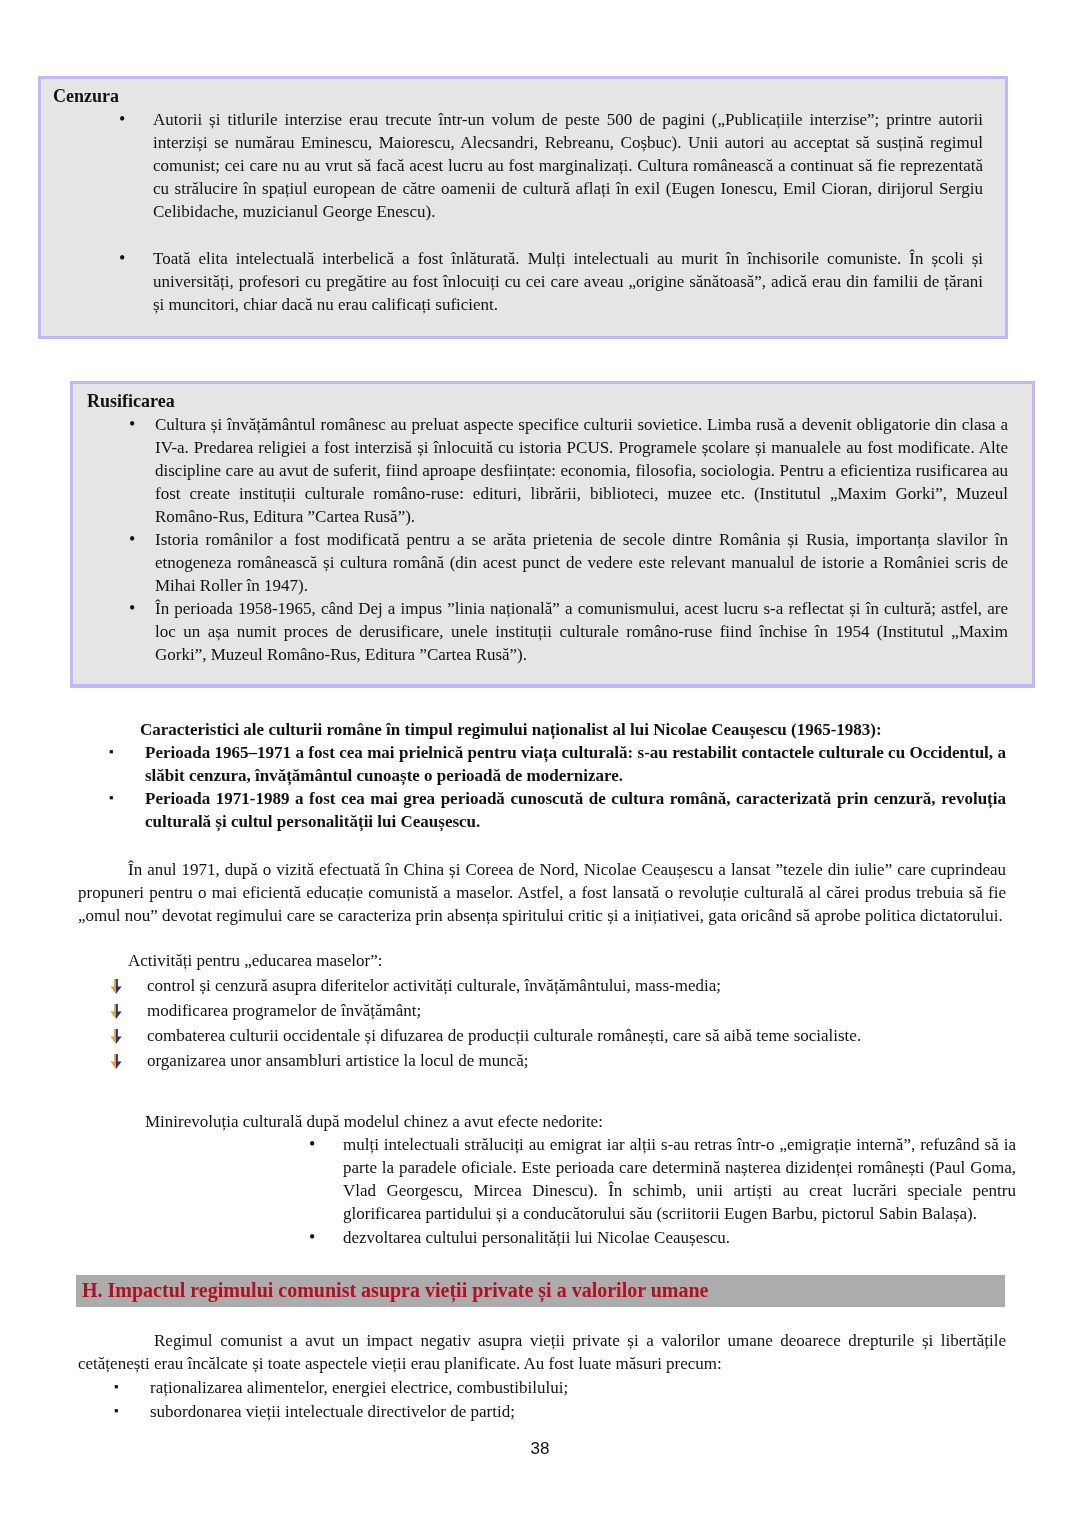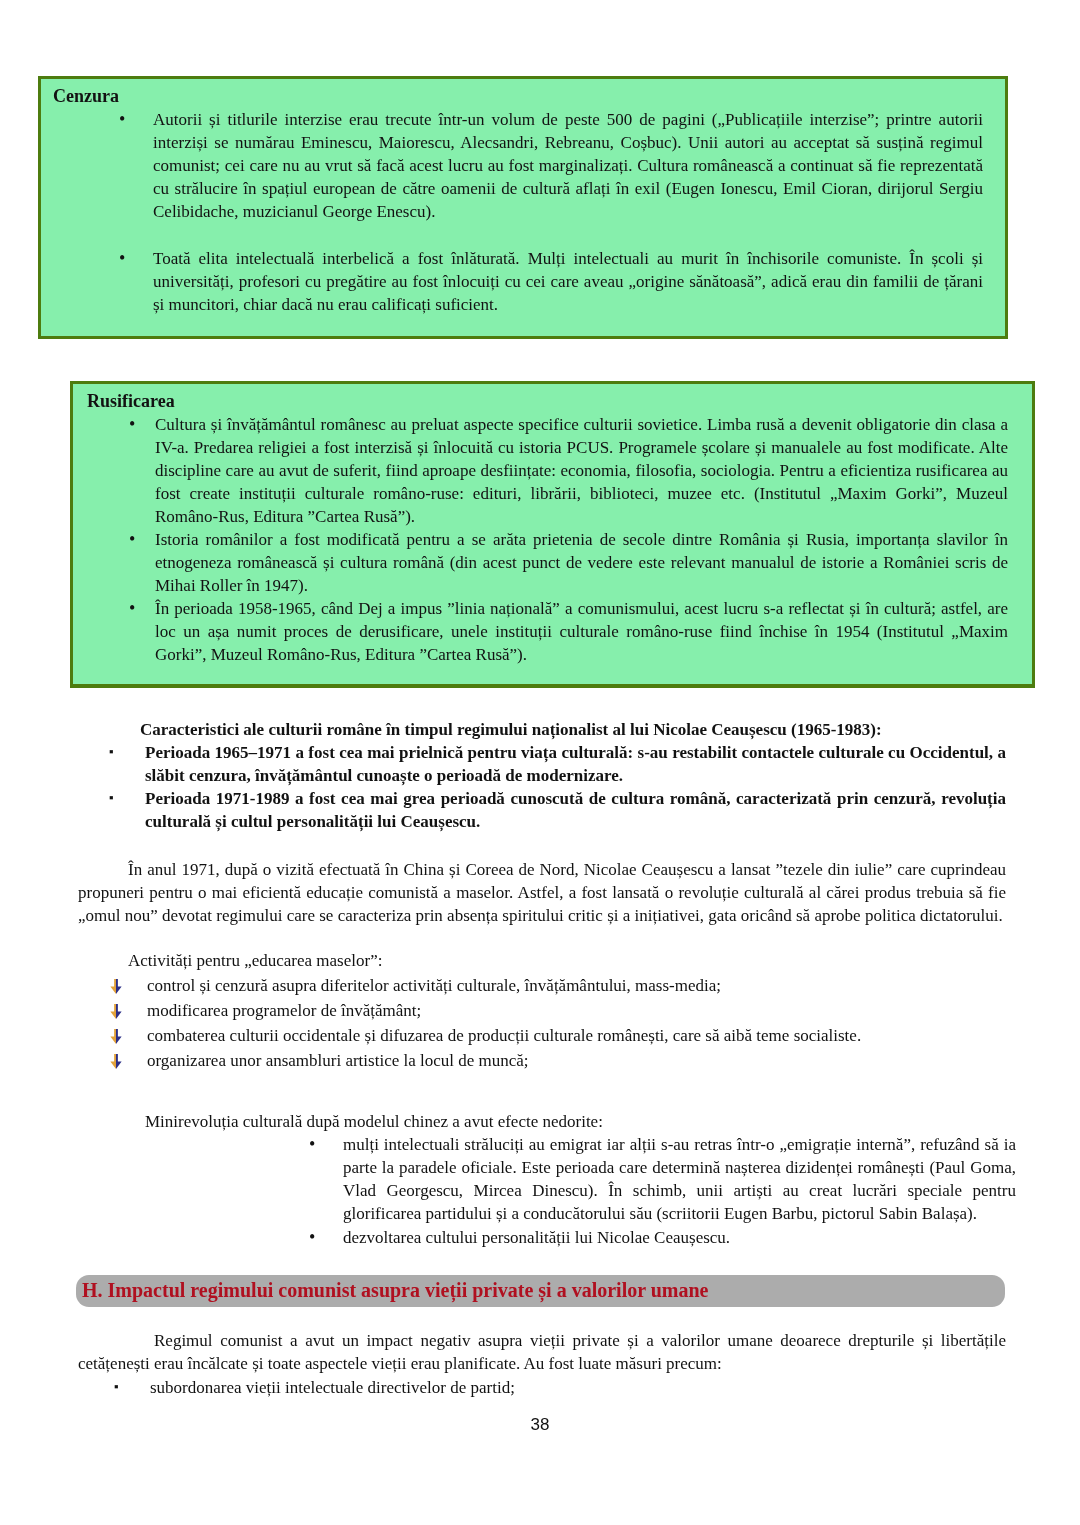--- a/index.html
+++ b/index.html
@@ -3,21 +3,21 @@
 <meta charset="utf-8">
 <style>
   html,body{margin:0;padding:0;}
   body{
     width:1080px;height:1525px;background:#ffffff;color:#121212;
     font-family:"Liberation Serif","DejaVu Serif",serif;
     font-size:17px;line-height:23px;overflow:hidden;position:relative;
   }
   .just{text-align:justify;}
   
-  .frame{box-sizing:border-box;border:3px solid #4d7c0f;background:#86efac;}
+  .frame{box-sizing:border-box;border:3px solid #c4b5fd;background:#e5e5e5;}
   .box-cenzura{margin:76px 0 0 38px;width:970px;padding:6px 22px 20px 12px;}
   .box-rusificarea{margin:42px 0 0 70px;width:965px;border-bottom-width:4px;padding:6px 24px 18px 14px;}
   .box-title{font-weight:bold;font-size:18px;}
   
   ul{list-style:none;margin:0;padding:0;}
   li{position:relative;}
   .dotlist li{padding-left:100px;}
   .dotlist li::before{content:"•";position:absolute;left:66px;top:0;font-size:18px;}
   .box-rusificarea .dotlist li{padding-left:68px;}
   .box-rusificarea .dotlist li::before{left:42px;}
@@ -36,21 +36,21 @@
   .mass-intro{margin-left:50px;}
   .arrowlist li{padding-left:69px;margin-top:2px;}
   .arrowlist .arrow-ico{position:absolute;left:31px;top:3px;}
   
   .mini{margin:38px 0 0 78px;width:938px;}
   .mini-intro{margin-left:67px;}
   .mini .dotlist li{padding-left:265px;}
   .mini .dotlist li::before{left:231px;}
   .mini .dotlist li + li{margin-top:1px;}
   
-  .hbar{margin:26px 0 0 76px;width:929px;box-sizing:border-box;background:#acacac;padding:3px 8px 4px 6px;border-radius:13px;}
+  .hbar{margin:26px 0 0 76px;width:929px;box-sizing:border-box;background:#acacac;padding:3px 8px 4px 6px;}
   .hbar-text{color:#b01020;font-weight:bold;font-size:20px;line-height:24px;}
   .regimul{margin:22px 0 0 78px;width:928px;text-indent:76px;}
   .final-list{margin:1px 0 0 78px;width:928px;}
   .final-list li{padding-left:72px;margin-top:1px;}
   .final-list li::before{left:36px;}
   
   .page-num{margin-top:14px;text-align:center;font-family:"Liberation Sans","DejaVu Sans",sans-serif;font-size:17px;}
 </style>
 </head>
 <body>
@@ -131,16 +131,17 @@
     <li class="just">dezvoltarea cultului personalității lui Nicolae Ceaușescu.</li>
   </ul>
 </div>
 
 <div class="hbar">
   <span class="hbar-text">H. Impactul regimului comunist asupra vieții private și a valorilor umane</span>
 </div>
 
 <p class="regimul just">Regimul comunist a avut un impact negativ asupra vieții private și a valorilor umane deoarece drepturile și libertățile cetățenești erau încălcate și toate aspectele vieții erau planificate. Au fost luate măsuri precum:</p>
 <ul class="sqlist final-list">
+  <li>raționalizarea alimentelor, energiei electrice, combustibilului;</li>
   <li>subordonarea vieții intelectuale directivelor de partid;</li>
 </ul>
 
 <div class="page-num">38</div>
 
 </body></html>

